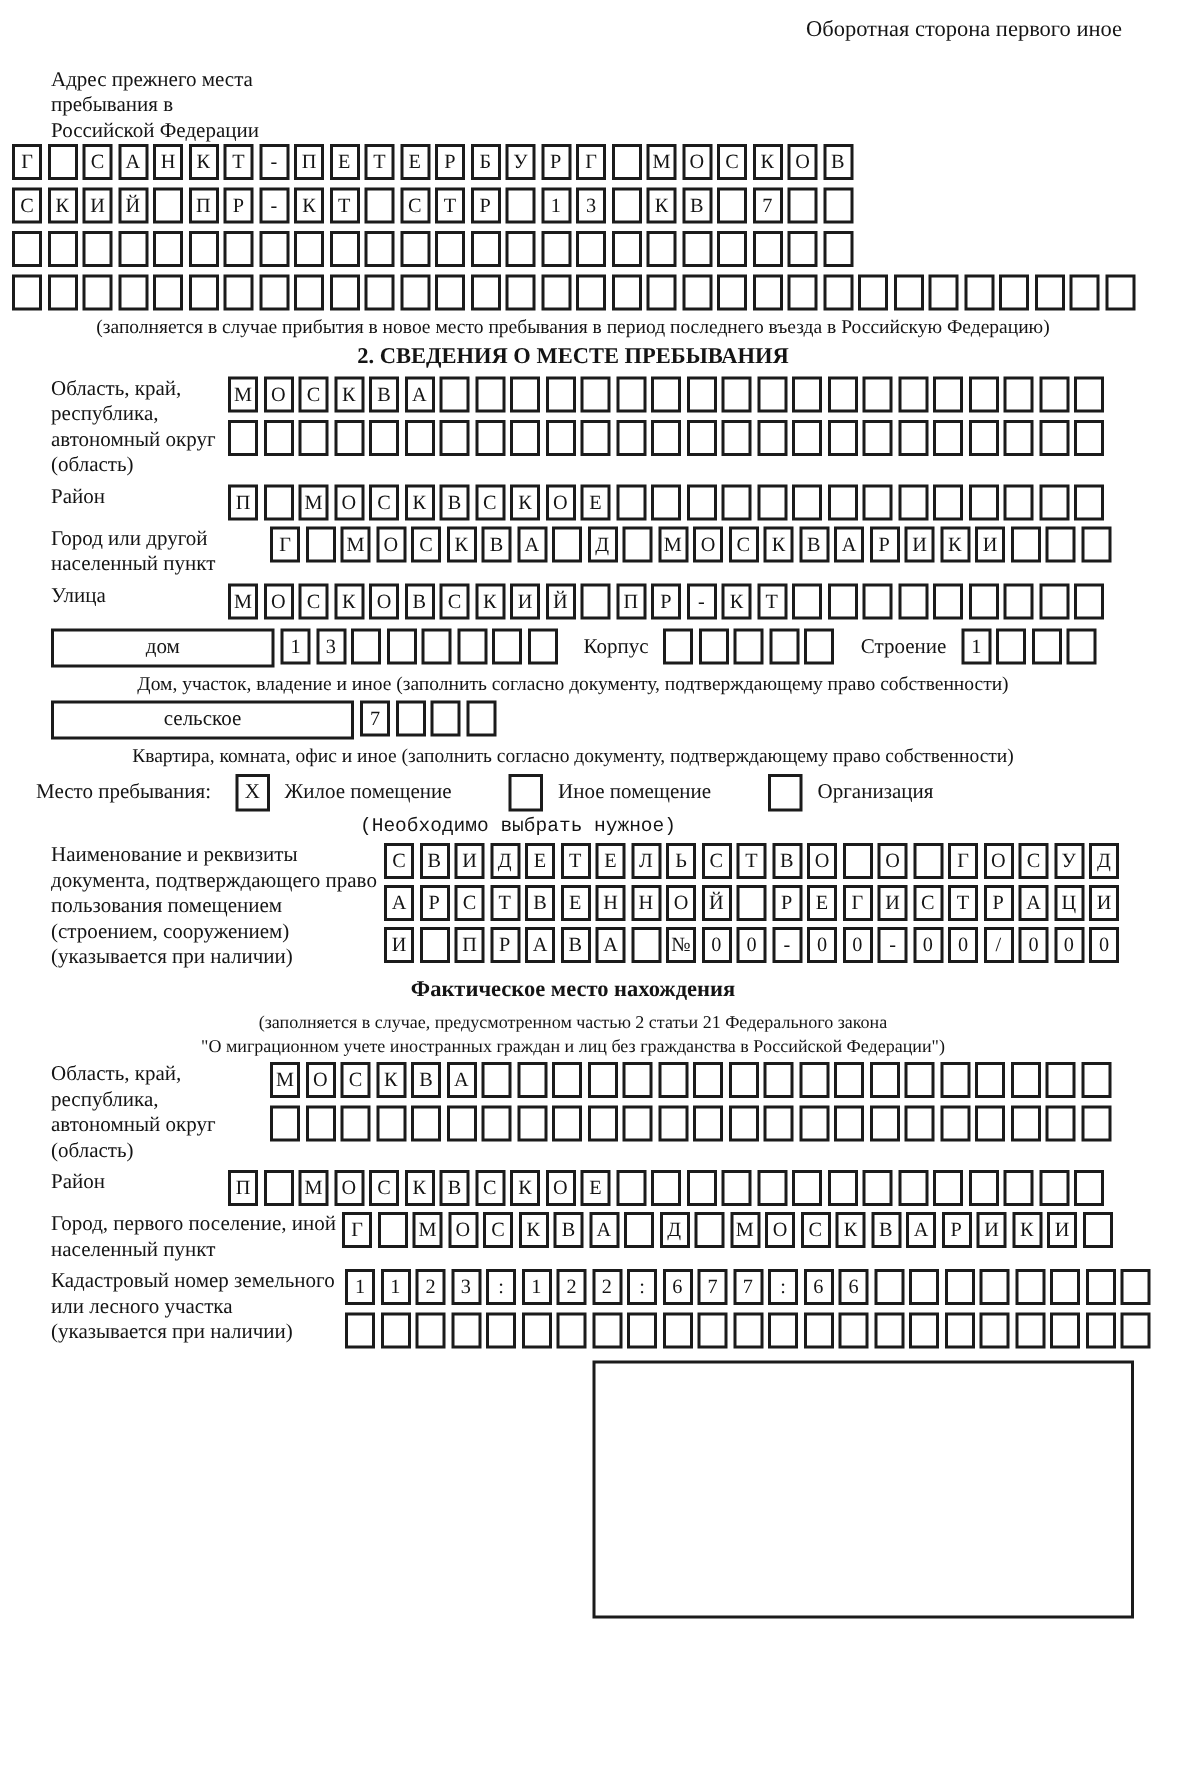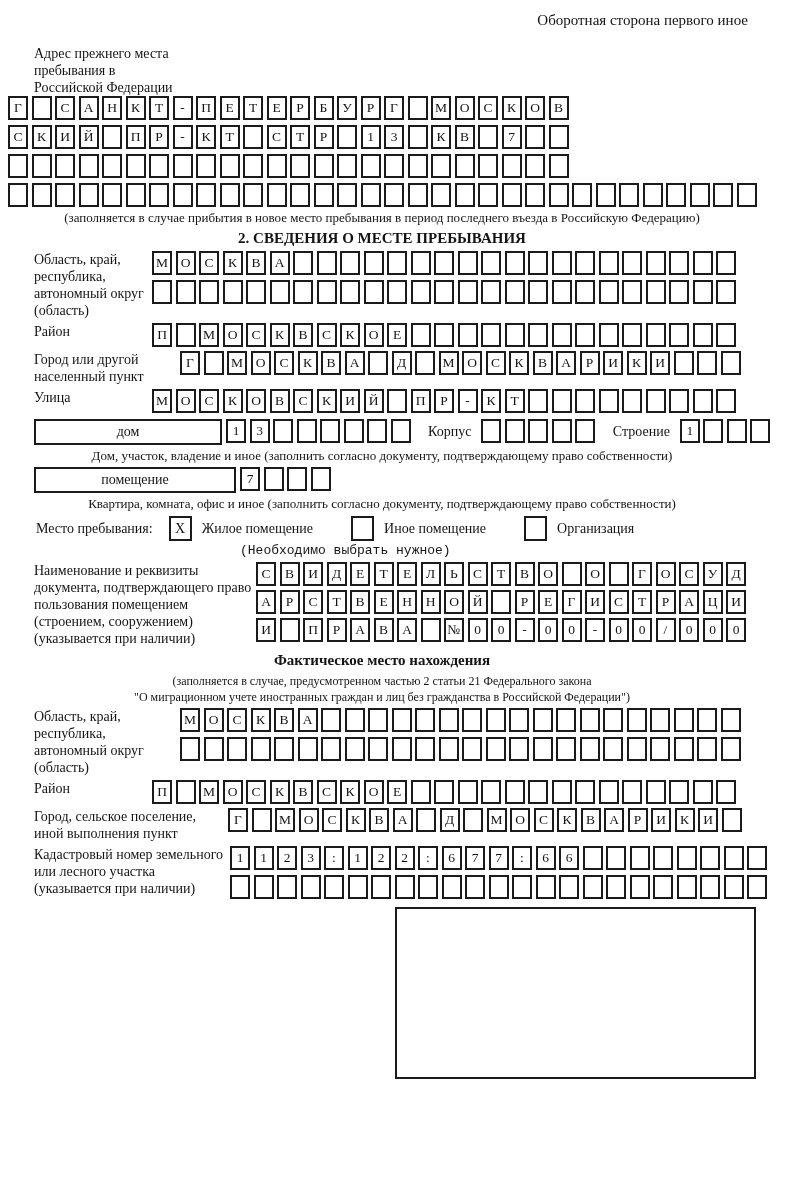--- a/index.html
+++ b/index.html
@@ -29,29 +29,29 @@
   .sect-title { margin:5px 0 4px 0; text-align:center; font-weight:bold; font-size:15px; }
 
   .mt16 { margin-top:16px;flex-direction:column; } .mt4 { margin-top:4px; } .mt3 { margin-top:3px; }
   .overflow { margin-top:5px; }
 
   .wide-box {
     box-sizing:border-box; flex:none; border:2px solid #1b1b1b; height:26px;
     display:flex; align-items:center; justify-content:center; font-size:14px;
   }
   .house { margin-left:26px; margin-top:6px; }
-  .house .wide-box { width:188px; }
+  .house .wide-box { width:149px; }
   .house .cellrow { margin-left:4px; }
   .inline-lbl { flex:none; font-size:14px; line-height:26px; }
   .house .inline-lbl { margin:0 6px 0 14px;text-align:right; }
   .apt { margin-left:26px; margin-top:4px; }
   .apt .wide-box { width:202px; }
   .apt .cellrow { margin-left:4px; }
 
-  .stay { margin-left:28px; margin-top:5px; align-items:center;text-align:center; }
+  .stay { margin-left:16px; margin-top:5px; align-items:center;text-align:center; }
   .stay .inline-lbl { line-height:24px; }
   .checkbox { width:23px; height:25px; font-size:14px; }
   .stay .checkbox { margin:0 10px 0 16px; }
   .stay .opt2 { margin-left:38px; }
   .choose { text-align:left; padding-left:232px; margin-top:2px;font-family:Liberation Mono, monospace; }
 
   .doc-rows > .cellrow + .cellrow { margin-top:4px; }
 
   .note-line { text-align:center; font-size:12px; line-height:16px; }
 
@@ -361,21 +361,21 @@
   <div class="cellrow">
       <span class="cell">1</span>
       <span class="cell"></span>
       <span class="cell"></span>
       <span class="cell"></span>
     </div>
 </div>
 <div class="caption">Дом, участок, владение и иное (заполнить согласно документу, подтверждающему право собственности)</div>
 
 <div class="frow apt">
-  <div class="wide-box">помещение</div>
+  <div class="wide-box">сельское</div>
   <div class="cellrow">
       <span class="cell">7</span>
       <span class="cell"></span>
       <span class="cell"></span>
       <span class="cell"></span>
     </div>
 </div>
 <div class="caption">Квартира, комната, офис и иное (заполнить согласно документу, подтверждающему право собственности)</div>
 
 <div class="frow stay">
@@ -551,21 +551,21 @@
       <span class="cell"></span>
       <span class="cell"></span>
       <span class="cell"></span>
       <span class="cell"></span>
       <span class="cell"></span>
       <span class="cell"></span>
     </div>
 </div>
 
 <div class="frow mt4">
-  <div class="flabel w220">Город, сельское поселение, иной выполнения пункт</div>
+  <div class="flabel w220">Город, первого поселение, иной населенный пункт</div>
   <div class="cellrow">
       <span class="cell">Г</span>
       <span class="cell"></span>
       <span class="cell">М</span>
       <span class="cell">О</span>
       <span class="cell">С</span>
       <span class="cell">К</span>
       <span class="cell">В</span>
       <span class="cell">А</span>
       <span class="cell"></span>

